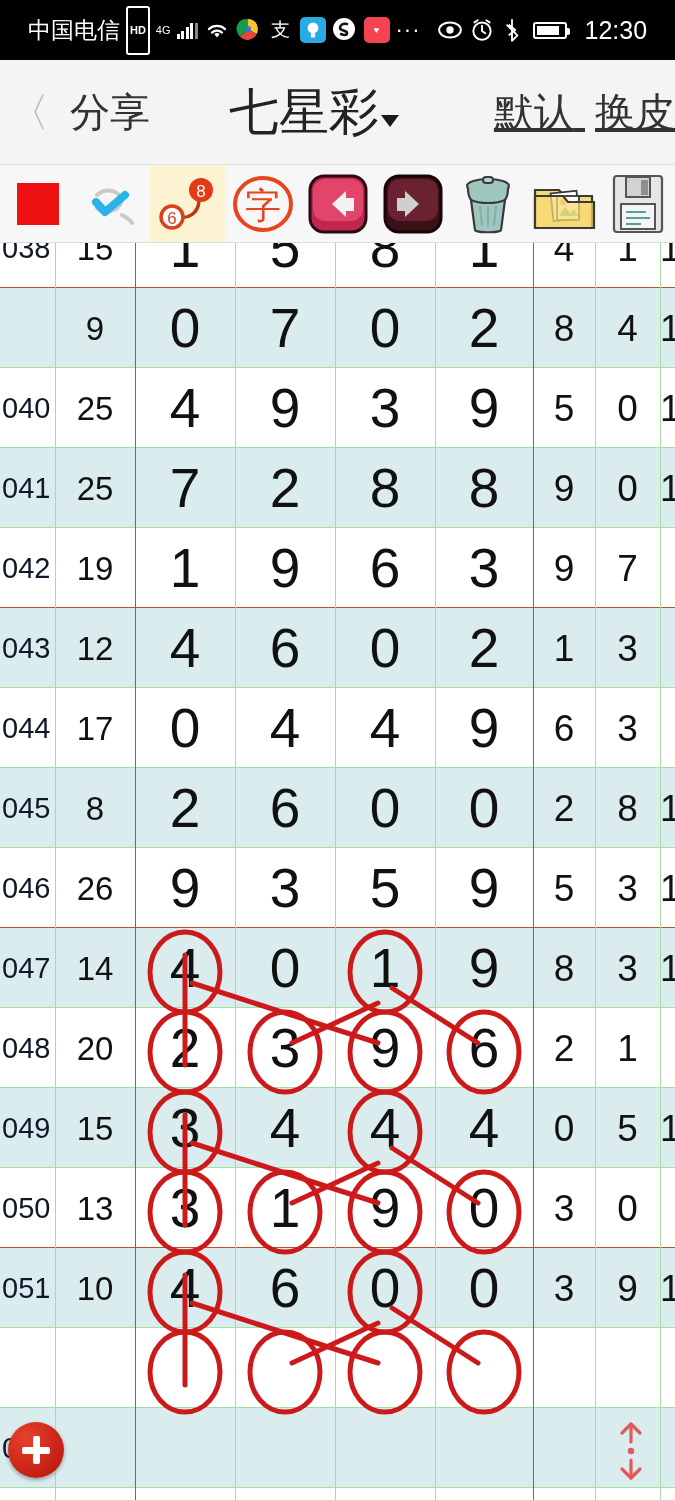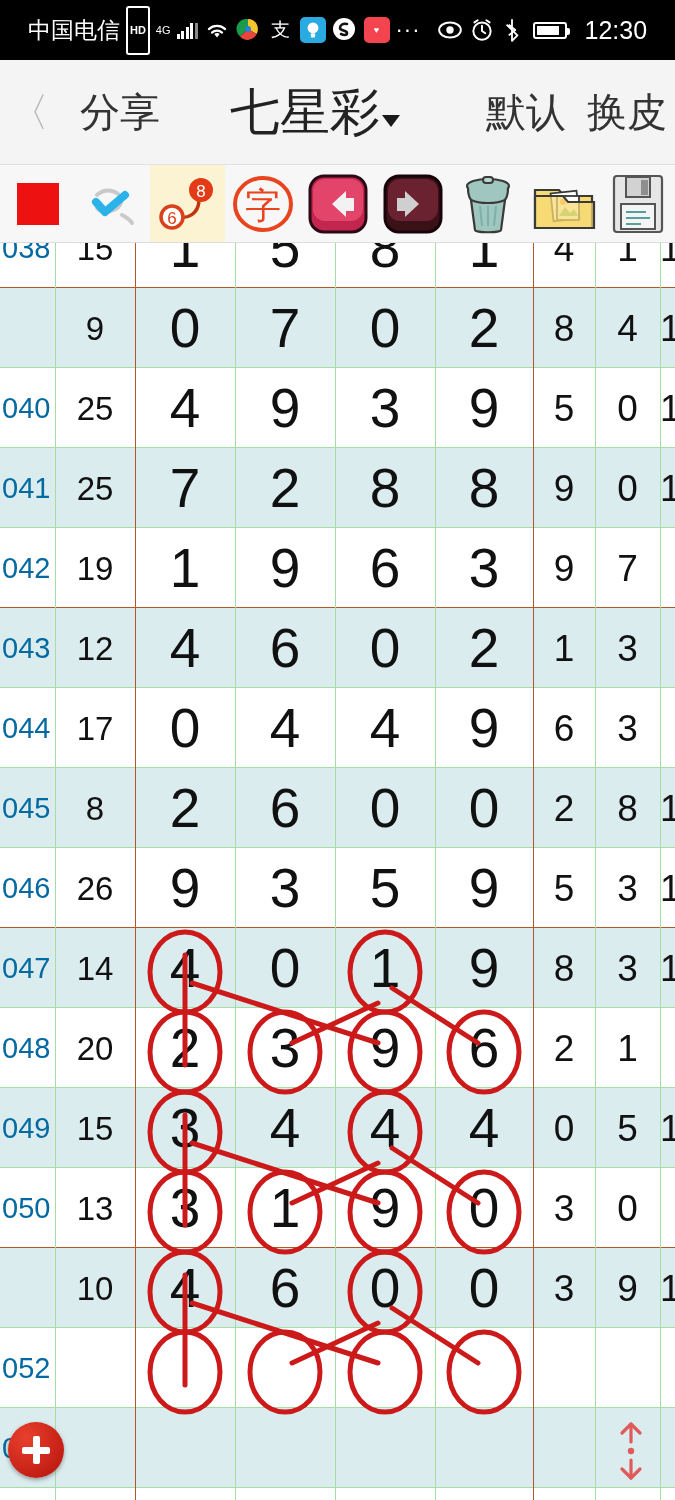--- a/index.html
+++ b/index.html
@@ -46,31 +46,31 @@
   
   .header{
     position:absolute; left:0; top:60px; width:675px; height:105px;
     background:#f4f4f4; display:flex; align-items:center;
     border-bottom:1px solid #e2e2e2;
   }
   .hdr-back{
     width:58px; text-align:center; font-size:40px; color:#b9b9b9;
     font-weight:300; line-height:1;
   }
-  .hdr-share{ font-size:40px; color:#333; margin-left:22px; }
+  .hdr-share{ font-size:40px; color:#333; margin-left:12px; }
   .hdr-title{
     flex:1; text-align:center; font-size:50px; color:#222;
     position:relative; padding-right:6px; white-space:nowrap;
   }
   .hdr-caret{
     display:inline-block; width:0;height:0;vertical-align:middle;
     border-left:9px solid transparent;border-right:9px solid transparent;
     border-top:12px solid #1a1a1a; margin-left:2px; position:relative; top:6px;
   }
-  .hdr-right{ font-size:40px; color:#333; margin-right:8px; white-space:nowrap;}
+  .hdr-right{ font-size:40px; color:#333; white-space:nowrap;text-decoration:underline;}
   .hdr-right span{ margin-left:10px; }
 
   
   .toolbar{
     position:absolute; left:0; top:165px; width:675px; height:78px;
     background:#f7f7f7; display:flex; align-items:center;
     border-bottom:1px solid #dcdcdc; overflow:hidden;
   }
   .tb-btn{
     width:75px; height:78px; flex:0 0 75px;
@@ -89,21 +89,21 @@
     position:relative; height:80px; width:675px;
     border-bottom:1px solid #a6dca6;
   }
   .row.alt{ background:#dbecef; }
   .row.sep{ border-bottom:1.5px solid #b5562a; }
   .cell{
     position:absolute; top:0; height:80px;
     display:flex; align-items:center; justify-content:center;
     color:#111; line-height:1;
   }
-  .c-id   { left:0;   width:55px;  font-size:29px; color:#0369a1; justify-content:flex-start; padding-left:2px;}
+  .c-id   { left:0;   width:55px;  font-size:29px; color:#0f172a; justify-content:flex-start; padding-left:2px;}
   .c-sum  { left:55px;width:80px;  font-size:33px; }
   .c-d1   { left:135px;width:100px;font-size:55px;}
   .c-d2   { left:235px;width:100px;font-size:55px;}
   .c-d3   { left:335px;width:100px;font-size:55px;}
   .c-d4   { left:435px;width:98px; font-size:55px;}
   .c-d5   { left:533px;width:62px; font-size:37px;}
   .c-d6   { left:595px;width:65px; font-size:37px;}
   .c-d7   { left:660px;width:50px; font-size:37px; justify-content:flex-start;}
 
   
@@ -428,31 +428,31 @@
           <div class="cell c-sum">13</div>
           <div class="cell c-d1">3</div>
           <div class="cell c-d2">1</div>
           <div class="cell c-d3">9</div>
           <div class="cell c-d4">0</div>
           <div class="cell c-d5">3</div>
           <div class="cell c-d6">0</div>
           <div class="cell c-d7"></div>
         </div>
         <div class="row alt">
+          <div class="cell c-id">051</div>
           <div class="cell c-sum">10</div>
           <div class="cell c-d1">4</div>
           <div class="cell c-d2">6</div>
           <div class="cell c-d3">0</div>
           <div class="cell c-d4">0</div>
           <div class="cell c-d5">3</div>
           <div class="cell c-d6">9</div>
           <div class="cell c-d7">1</div>
         </div>
         <div class="row">
-          <div class="cell c-id">052</div>
           <div class="cell c-sum"></div>
           <div class="cell c-d1"></div>
           <div class="cell c-d2"></div>
           <div class="cell c-d3"></div>
           <div class="cell c-d4"></div>
           <div class="cell c-d5"></div>
           <div class="cell c-d6"></div>
           <div class="cell c-d7"></div>
         </div>
         <div class="row alt" style="height: 80px;">

